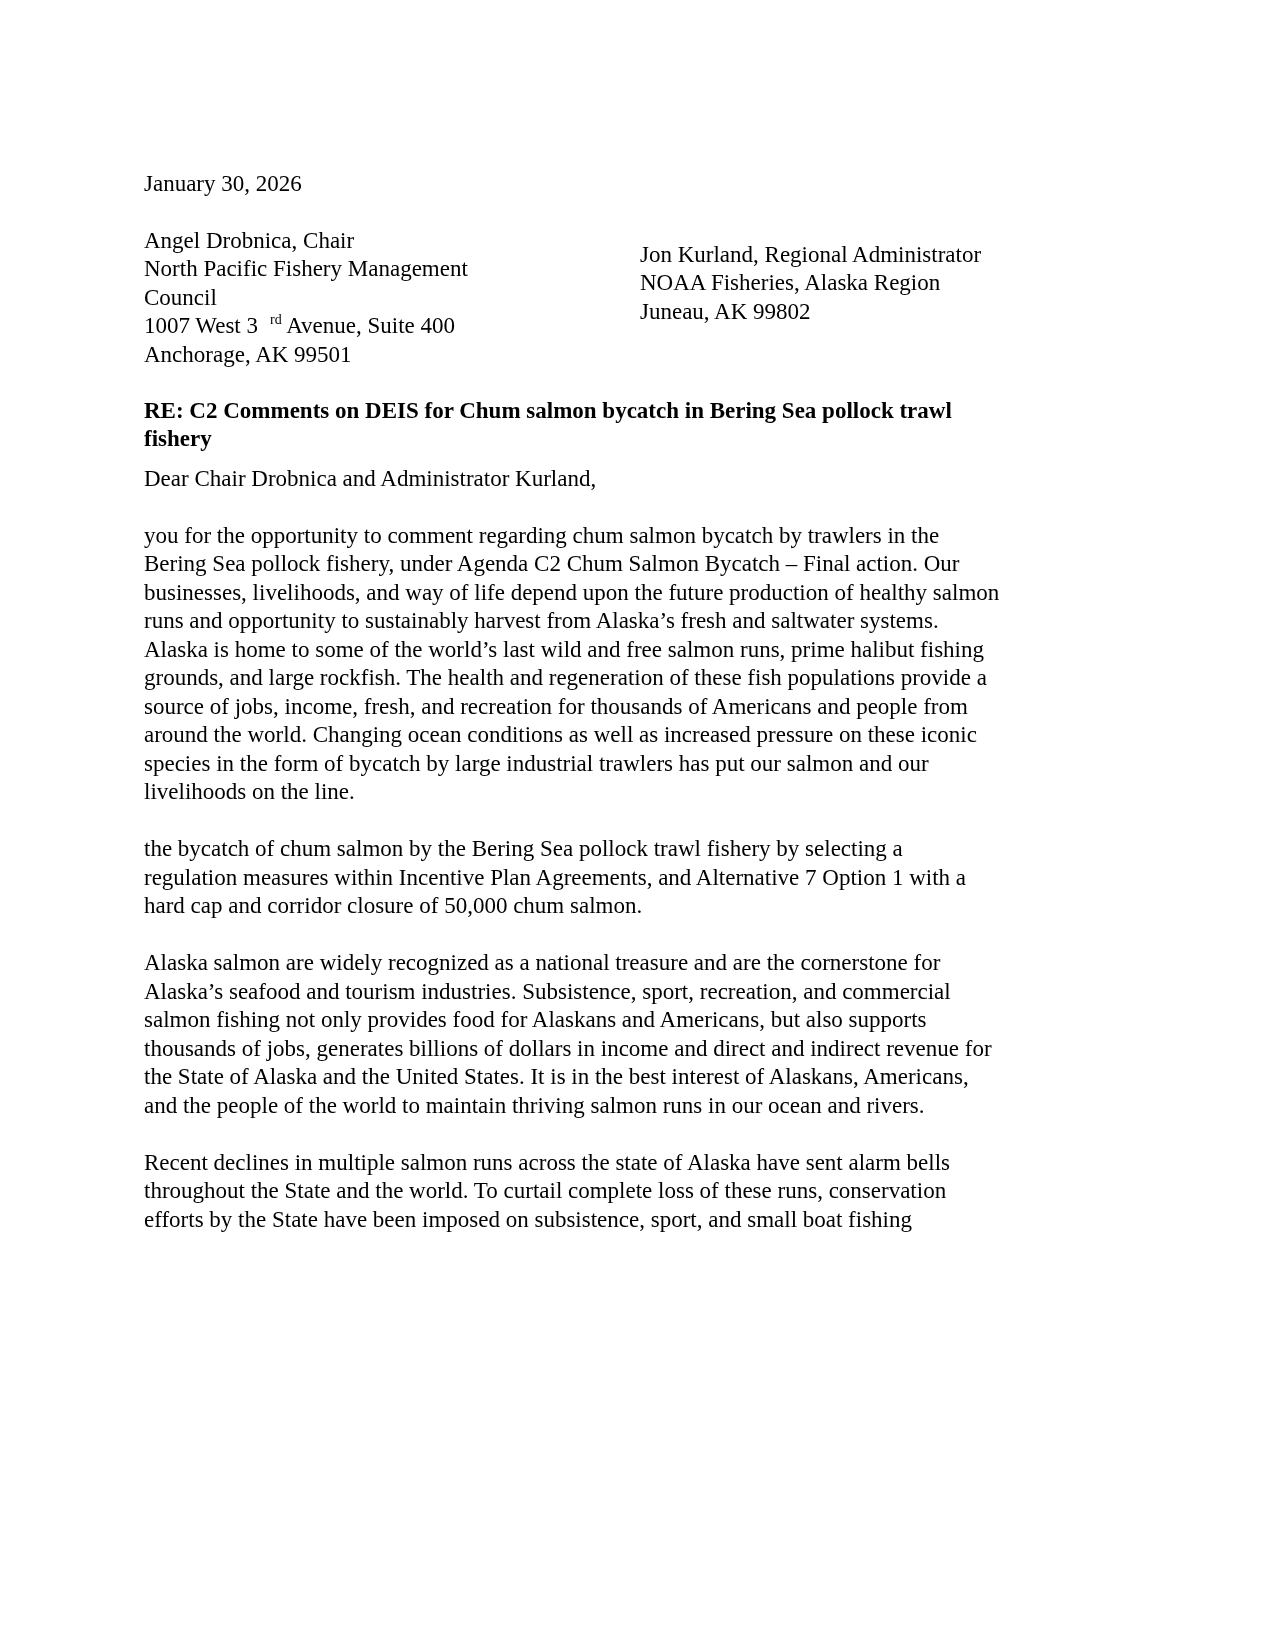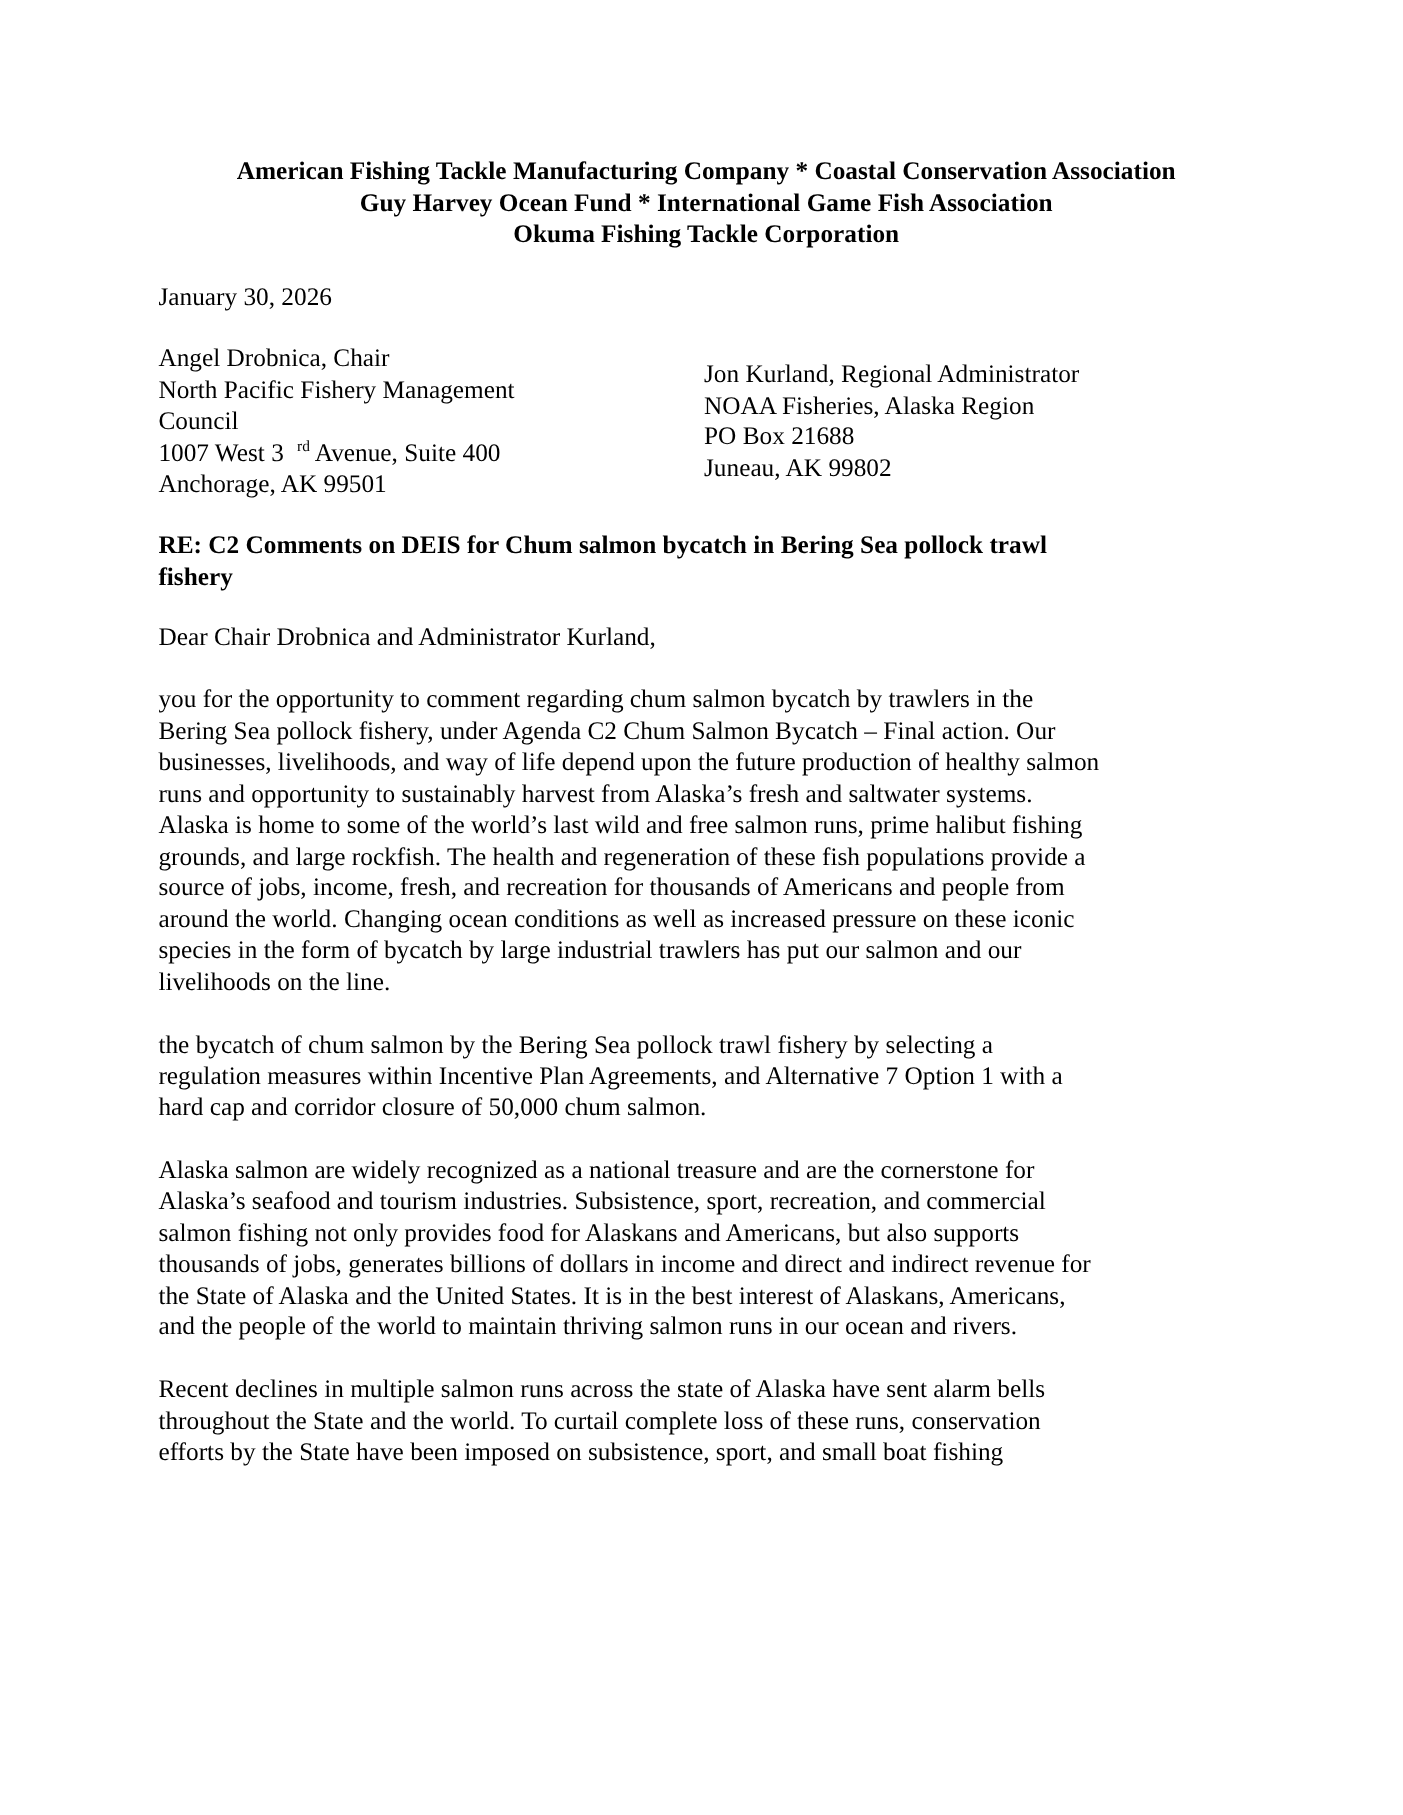--- a/index.html
+++ b/index.html
@@ -54,50 +54,44 @@
     sup {
       font-size: 14px;
       line-height: 0;
       vertical-align: 9px;
       margin-left: 12px;
     }
     .re {
       margin-top: 28px;
       font-weight: bold;
     }
-    .salutation { margin-top: 26px; }
+    .salutation { margin-top: 11px; }
     .para {
       margin-top: 28.5px;
     }
   </style>
 </head>
 <body>
 
 <div class="page">
 
-  <div class="letterhead">
-    <div>American Fishing Tackle Manufacturing Company * Coastal Conservation Association</div>
-    <div>Guy Harvey Ocean Fund * International Game Fish Association</div>
-    <div>Okuma Fishing Tackle Corporation</div>
-  </div>
 
   <div class="line date">January 30, 2026</div>
 
   <div class="addresses">
     <div class="addr-left">
       <div class="line">Angel Drobnica, Chair</div>
       <div class="line">North Pacific Fishery Management</div>
       <div class="line">Council</div>
       <div class="line"><span>1007 West 3</span><sup>rd</sup><span> Avenue, Suite 400</span></div>
       <div class="line">Anchorage, AK 99501</div>
     </div>
     <div class="addr-right">
       <div class="line">Jon Kurland, Regional Administrator</div>
       <div class="line">NOAA Fisheries, Alaska Region</div>
-      <div class="line">PO Box 21688</div>
       <div class="line">Juneau, AK 99802</div>
     </div>
   </div>
 
   <div class="re">
     <div class="line">RE: C2 Comments on DEIS for Chum salmon bycatch in Bering Sea pollock trawl</div>
     <div class="line">fishery</div>
   </div>
 
   <div class="line salutation">Dear Chair Drobnica and Administrator Kurland,</div>

